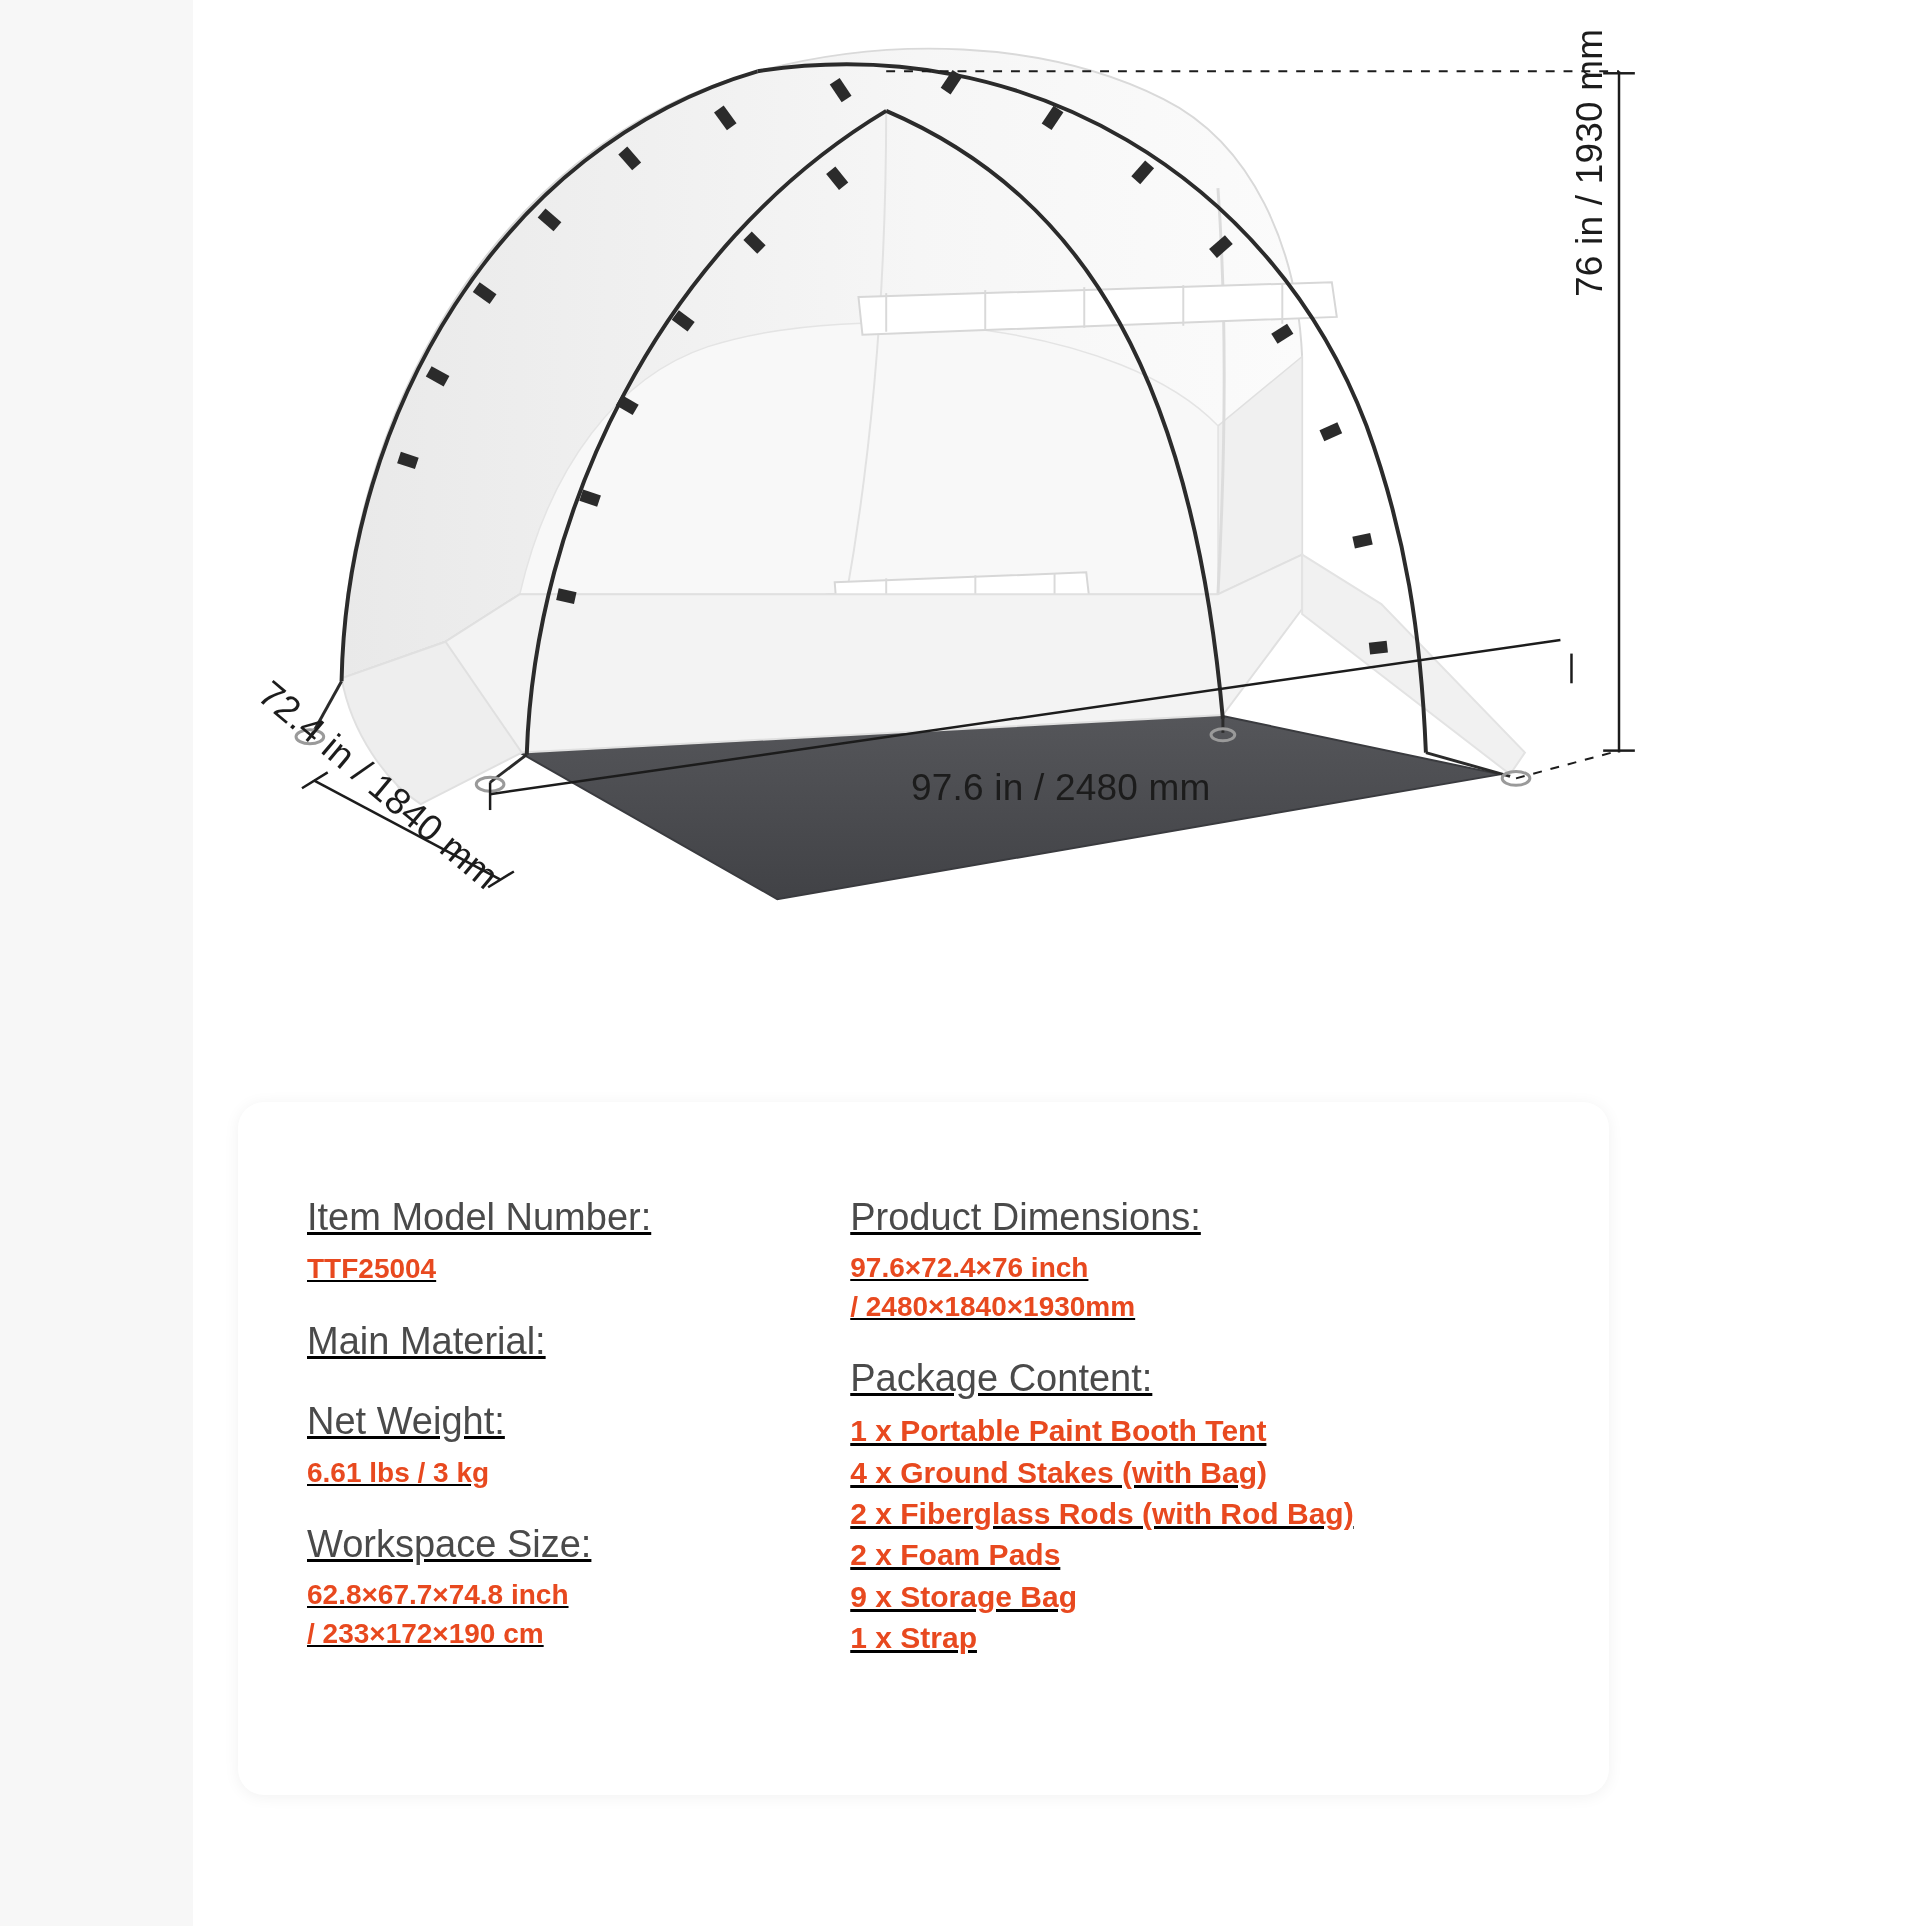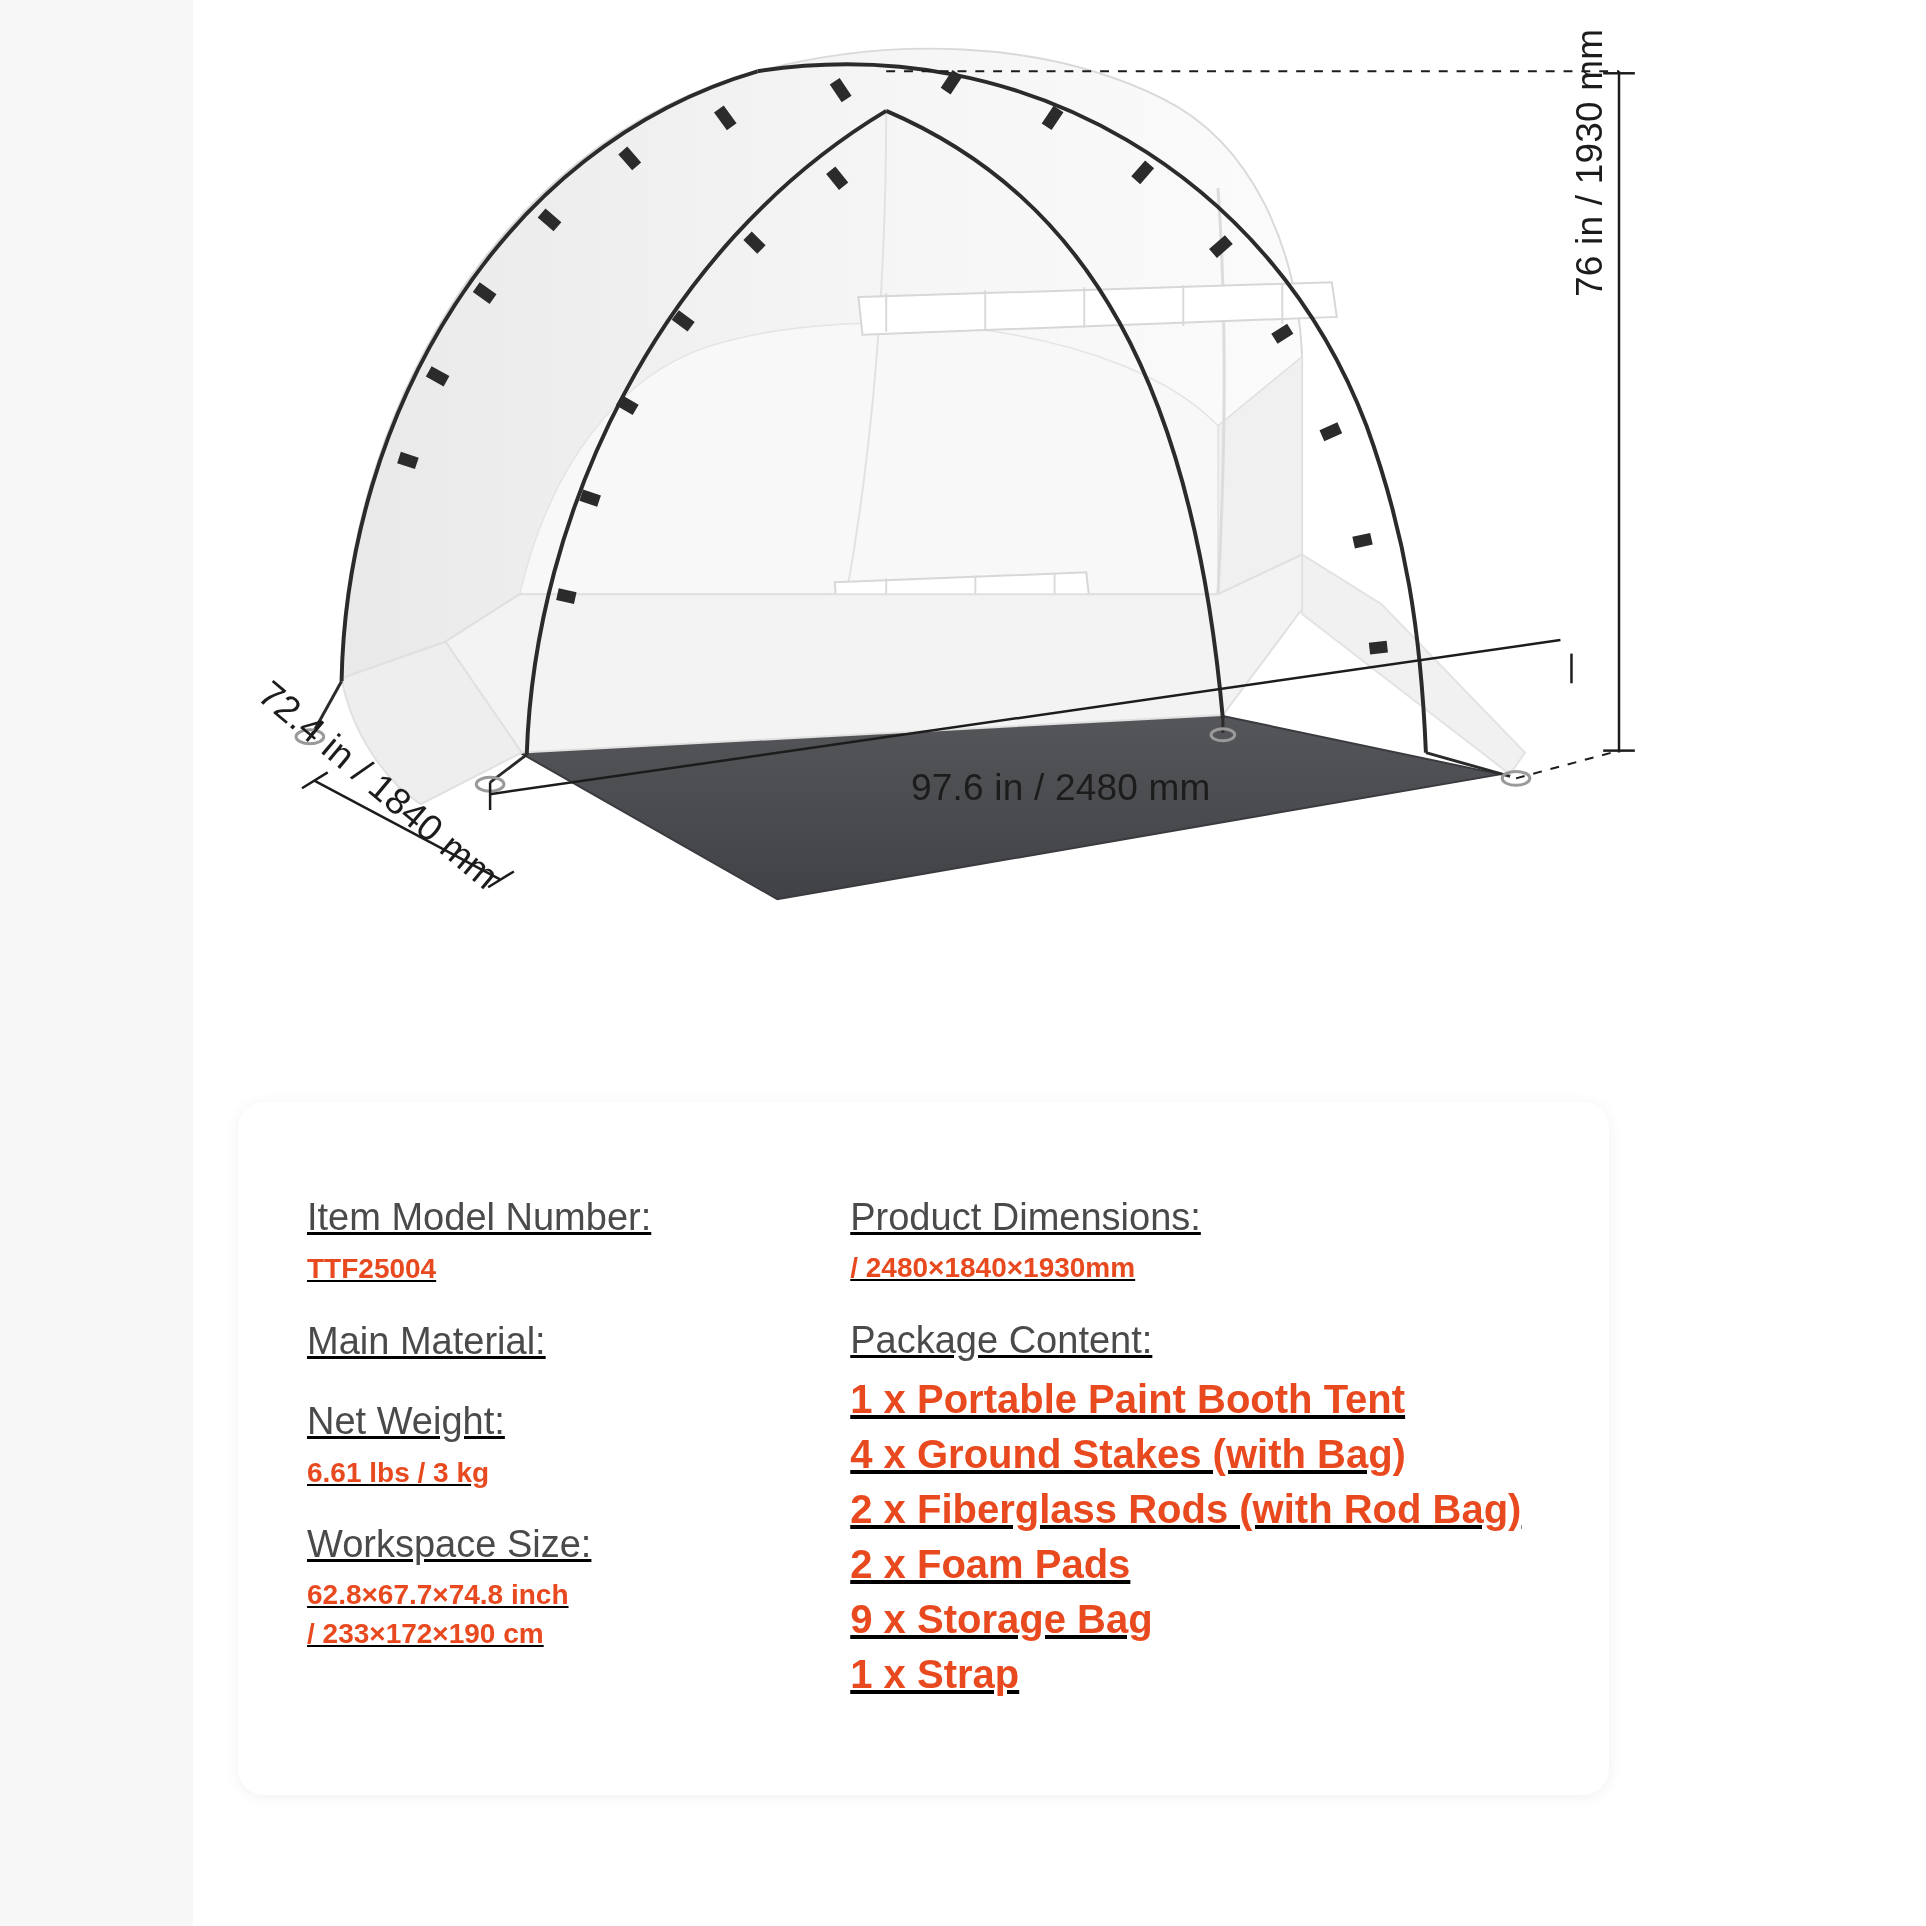--- a/index.html
+++ b/index.html
@@ -102,21 +102,21 @@
     color: #e8491f;
     font-weight: bold;
     font-size: 28px;
     line-height: 1.42;
     white-space: nowrap;
   }
   .val.small-gap { line-height: 1.38; }
   .pkg-line {
     color: #e8491f;
     font-weight: bold;
-    font-size: 40px;
+    font-size: 30px;
     line-height: 1.38;
     white-space: nowrap;
   }
 </style>
 </head>
 <body>
 
 <div class="page">
   <div class="canvas-area">
 
@@ -277,20 +277,21 @@
           <div class="grp">
             <div class="lbl">Workspace Size:</div>
             <div class="val small-gap">62.8×67.7×74.8  inch</div>
             <div class="val small-gap">/ 233×172×190 cm</div>
           </div>
         </div>
 
         <div class="col-right">
           <div class="grp">
             <div class="lbl">Product Dimensions:</div>
+            <div class="val small-gap">97.6×72.4×76 inch</div>
             <div class="val small-gap">/ 2480×1840×1930mm</div>
           </div>
           <div class="grp">
             <div class="lbl">Package Content:</div>
             <div class="pkg-line">1 x Portable Paint Booth Tent</div>
             <div class="pkg-line">4 x Ground Stakes (with Bag)</div>
             <div class="pkg-line">2 x Fiberglass Rods (with Rod Bag)</div>
             <div class="pkg-line">2 x Foam Pads</div>
             <div class="pkg-line">9 x Storage Bag</div>
             <div class="pkg-line">1 x Strap</div>

